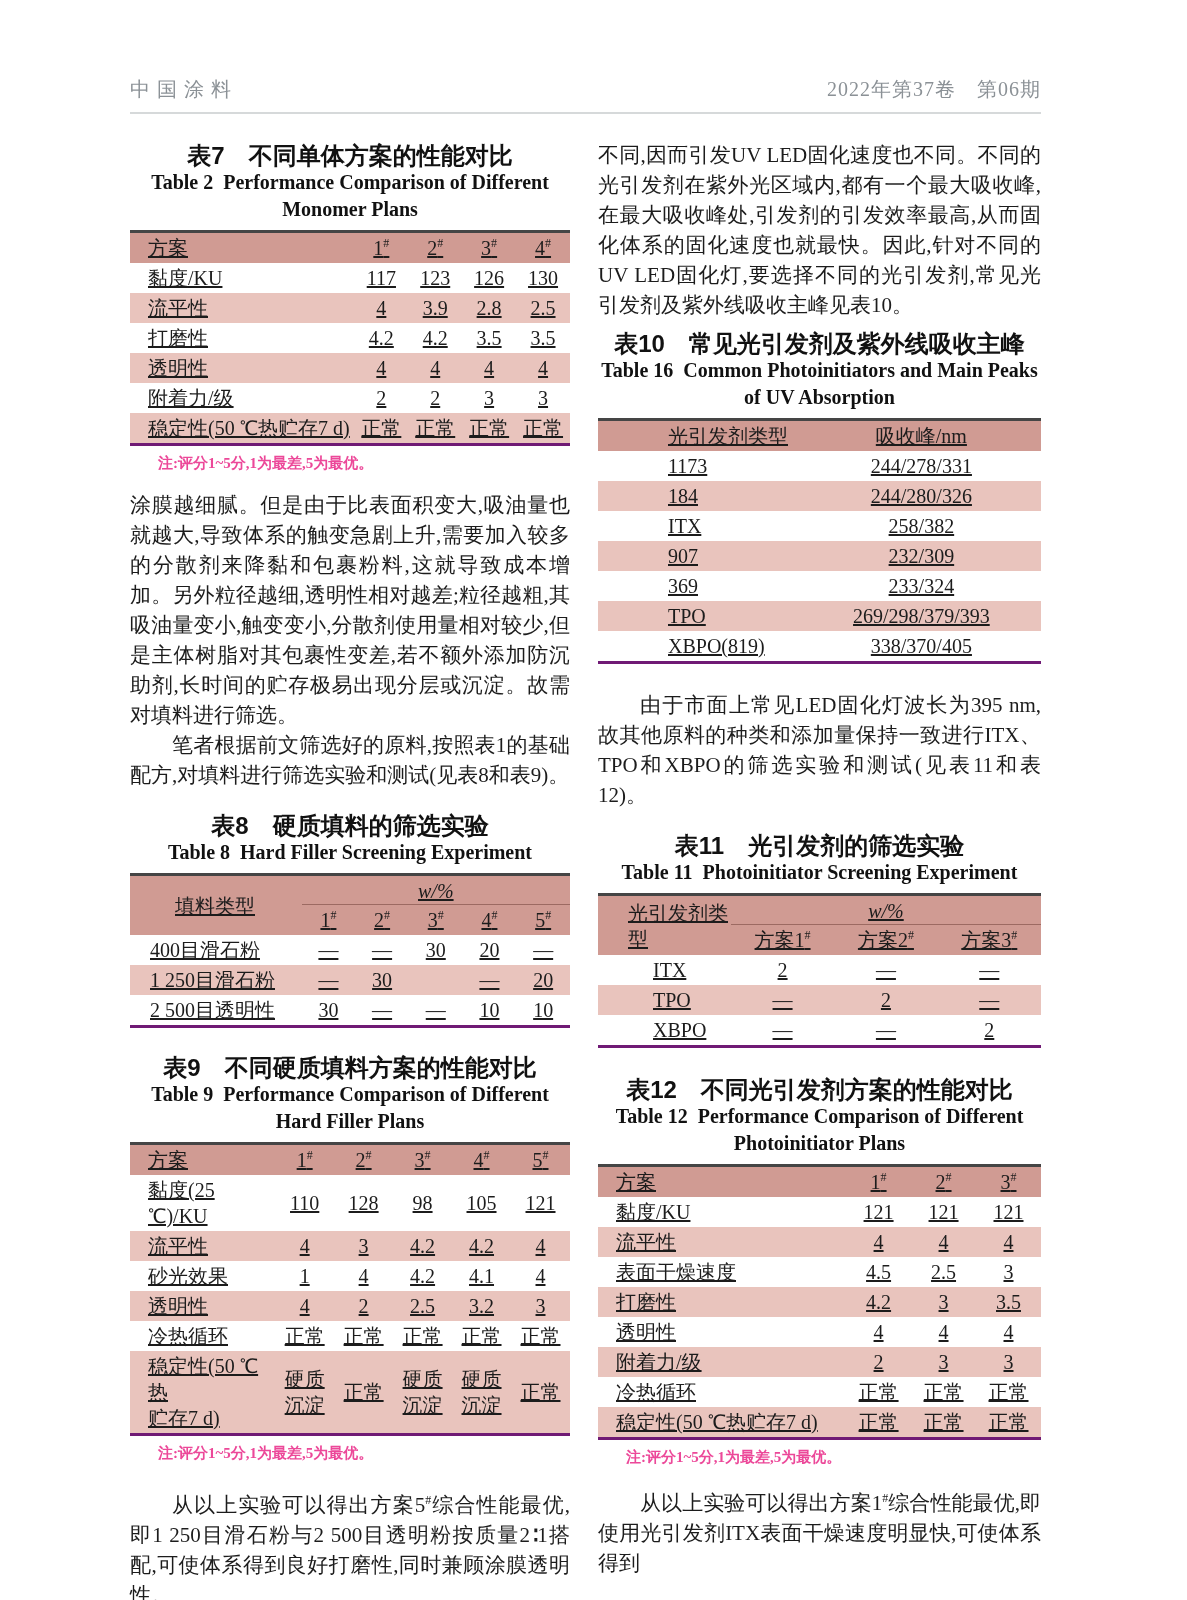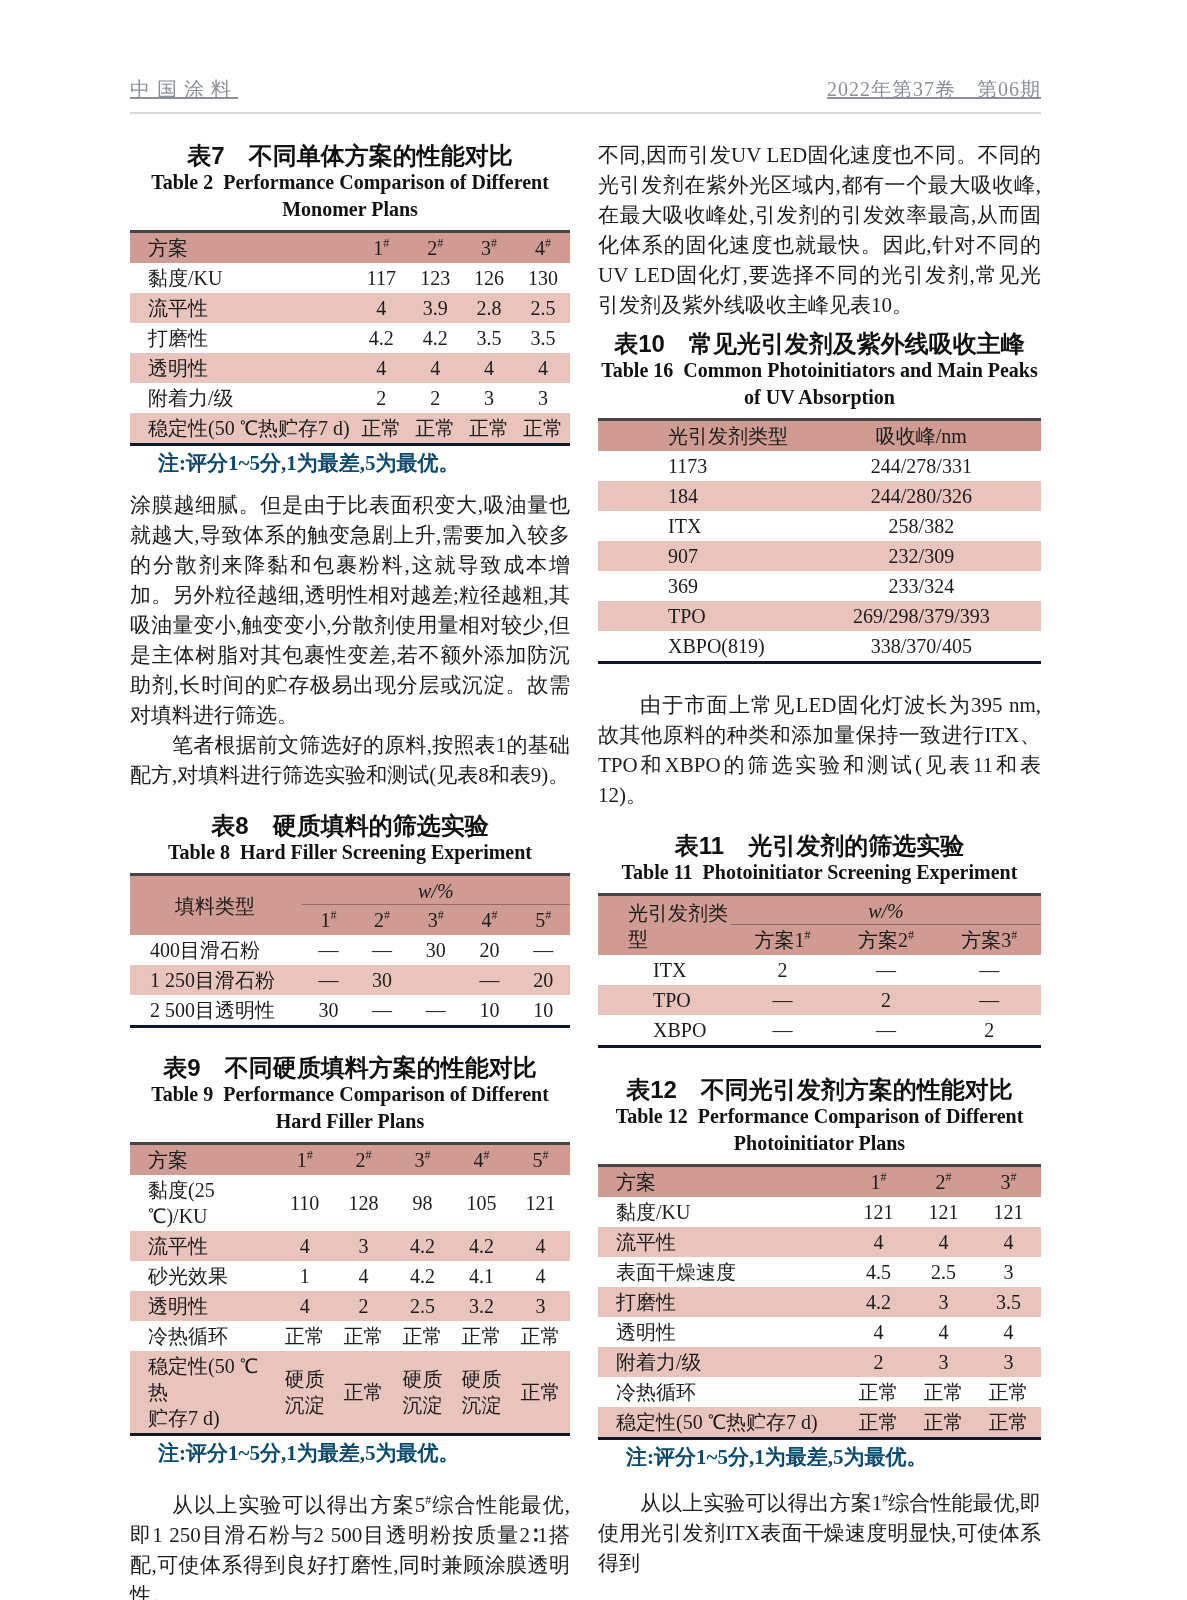--- a/index.html
+++ b/index.html
@@ -7,21 +7,21 @@
   .page {
     width:1187px; height:1600px; position:relative; margin:0 auto;
     background:#ffffff; overflow:hidden;
     font-family:"Liberation Serif", serif; color:#1c1c1c;
   }
   
   .pagehead {
     margin:76px 146px 0 130px;
     display:flex; justify-content:space-between; align-items:flex-end;
     border-bottom:2px solid #d6d9da; padding-bottom:9px;
-    color:#8b9196; font-size:20px;text-decoration:underline;
+    color:#8b9196; font-size:20px;
   }
   .pagehead .journal { letter-spacing:7px; }
   .pagehead .issue { letter-spacing:1px; }
   
   .cols { display:flex; gap:28px; margin:26px 144px 0 130px; }
   .col { width:440px; }
   .col.rightcol { width:443px; }
   
   p.body {
     font-size:21px; line-height:30px; text-align:justify;
@@ -34,22 +34,23 @@
     font-family:"Liberation Sans", sans-serif; font-weight:bold;
     font-size:24px; text-align:center; line-height:27px; color:#111;
   }
   .cap-en {
     font-family:"Liberation Serif", serif; font-weight:bold;
     font-size:20px; text-align:center; line-height:27px; color:#111;
     margin-bottom:7px;
   }
   table.ptable {
     width:100%; border-collapse:collapse;
-    border-top:3px solid #454545; border-bottom:3px solid #0f172a;
+    border-top:3px solid #454545; border-bottom:3px solid #701a75;
     font-size:20px;
+    text-decoration:underline;
   }
   .ptable th, .ptable td {
     font-weight:normal; text-align:center;
     padding:2px 2px; line-height:26px; color:#1c1c1c;
   }
   .ptable thead th { background:#d09b93; }
   .ptable tbody tr:nth-child(even) td { background:#e9c4bd; }
   .ptable td:first-child, .ptable tr.hrow th:first-child { text-align:left; padding-left:18px; }
   .ptable th.lbl { text-align:left; vertical-align:middle; }
   .ptable th.grp {
@@ -60,21 +61,21 @@
   
   .t7 tr.hrow th:first-child, .t7 td:first-child { width:51%; }
   .t8 th.lbl { width:39%; padding-left:45px; }
   .t8 td:first-child { padding-left:20px; }
   .t9 tr.hrow th:first-child, .t9 td:first-child { width:33%; }
   .t10 tr.hrow th:first-child, .t10 td:first-child { width:46%; padding-left:70px; text-align:left; }
   .t11 th.lbl { width:30%; padding-left:30px; }
   .t11 td:first-child { padding-left:55px; }
   .t12 tr.hrow th:first-child, .t12 td:first-child { width:56%; }
   .note {
-    color:#0c4a6e; font-weight:bold; font-size:21px;
+    color:#ec4899; font-weight:bold; font-size:15px;
     line-height:22px; padding:6px 0 0 28px;
   }
   
   .pagefoot {
     position:absolute; left:127px; bottom:50px;
     display:flex; align-items:center; gap:13px;
   }
   .pageno { font-size:28px; color:#33567e; letter-spacing:1px; }
   .foot-title { border-left:5px solid #24415f; padding-left:11px; }
   .foot-zh {

